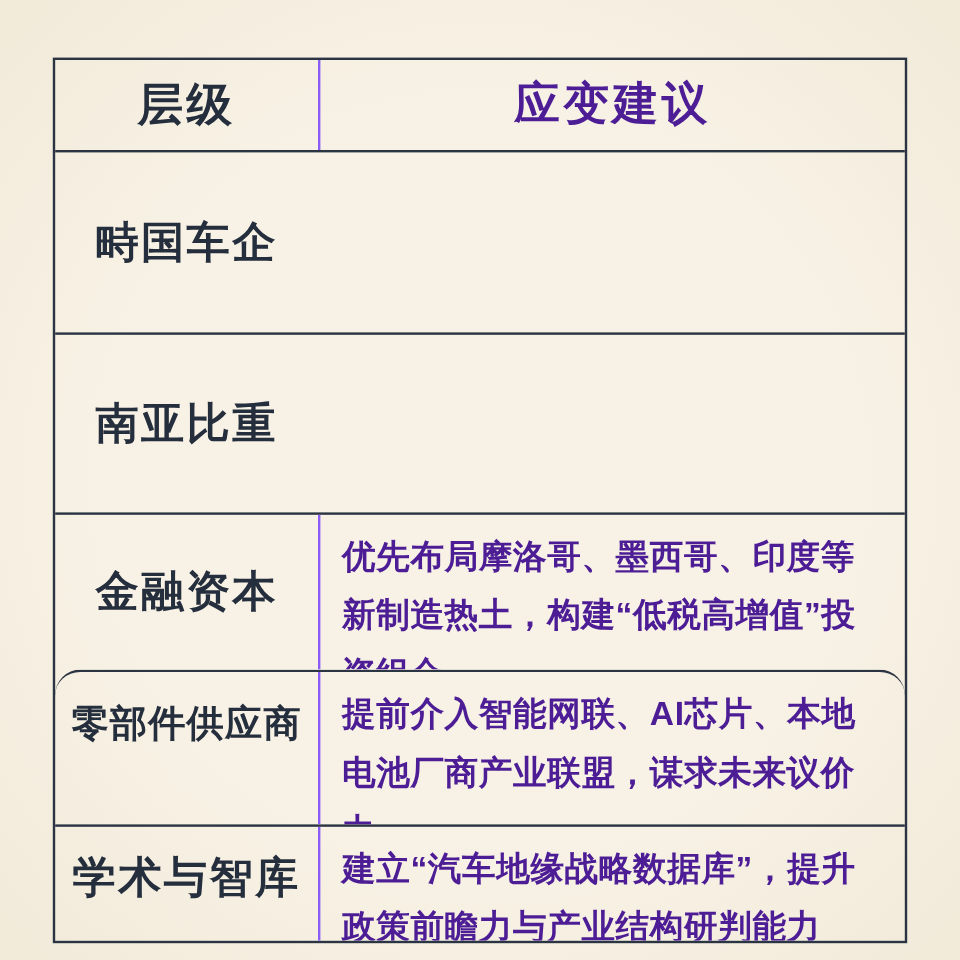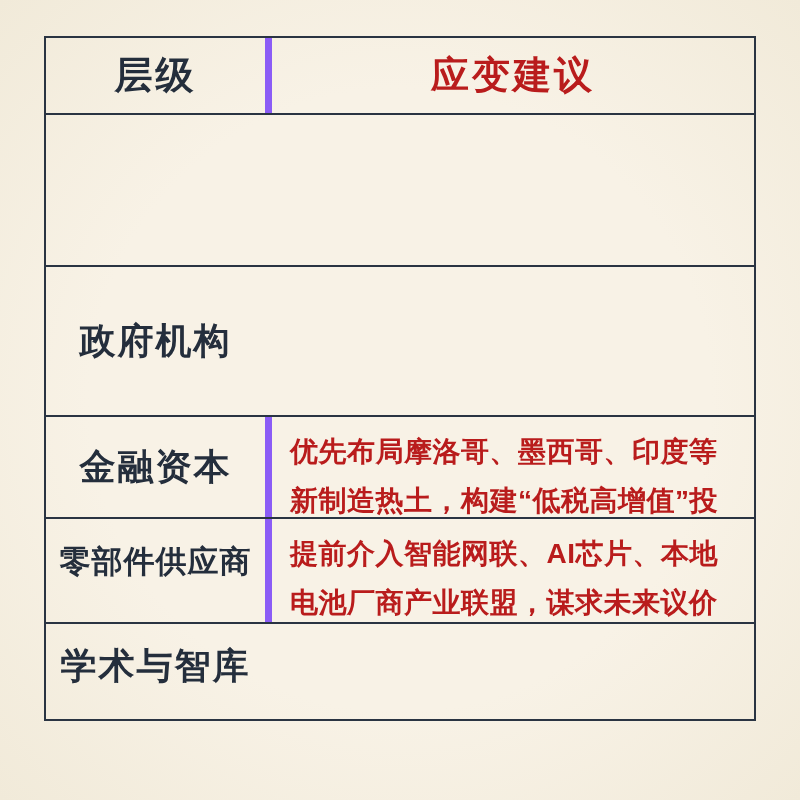--- a/index.html
+++ b/index.html
@@ -10,63 +10,63 @@
     overflow: hidden;
   }
   body {
     background: radial-gradient(ellipse at center, #f8f2e6 55%, #f1ead9 100%);
     font-family: "Liberation Sans", "DejaVu Sans", sans-serif;
     color: #242e3c;
   }
   .tbl {
     position: absolute;
     left: 44px;
-    top: 36px;
+    top: 48px;
     width: 712px;
     border: 2px solid #2a3442;
     box-sizing: border-box;
     background: transparent;
   }
   .row {
     display: flex;
     border-top: 2px solid #2a3442;
     overflow: hidden;
     box-sizing: border-box;
   }
   .row:first-child { border-top: none; }
   .r-head { height: 75px; }
   .r1 { height: 152px; }
   .r2 { height: 150px; }
-  .r3 { height: 102px; }
-  .r4 { height: 105px; }
+  .r3 { height: 131px; }
+  .r4 { height: 129px; border-radius: 21px; }
   .r5 { height: 97px; }
   .cell-l {
     flex: 0 0 219px;
     width: 219px;
     display: flex;
     align-items: center;
     justify-content: center;
     text-align: center;
     font-size: 36px;
     font-weight: 700;
     letter-spacing: 2px;
     color: #242e3c;
     box-sizing: border-box;
     padding: 0 4px;
   }
   .cell-r {
     flex: 1 1 auto;
-    border-left: 7px solid #8b5cf6;
+    border-left: 2px solid #8b5cf6;
     box-sizing: border-box;
     padding: 10px 16px 0 18px;
     font-size: 28px;
     line-height: 49px;
     font-weight: 600;
     letter-spacing: 0.5px;
-    color: #b91c1c;
+    color: #4c1d95;
     overflow: hidden;
   }
   .r-head .cell-l,
   .r-head .cell-r {
     font-size: 38px;
     font-weight: 700;
     letter-spacing: 3px;
     display: flex;
     align-items: center;
     justify-content: center;
@@ -80,33 +80,35 @@
 <body>
 
 <div class="tbl">
 
   <div class="row r-head">
     <div class="cell-l">层级</div>
     <div class="cell-r">应变建议</div>
   </div>
 
   <div class="row r1">
+    <div class="cell-l">畤国车企</div>
   </div>
 
   <div class="row r2">
-    <div class="cell-l">政府机构</div>
+    <div class="cell-l">南亚比重</div>
   </div>
 
   <div class="row r3">
     <div class="cell-l">金融资本</div>
     <div class="cell-r">优先布局摩洛哥、墨西哥、印度等新制造热土，构建“低税高增值”投资组合</div>
   </div>
 
   <div class="row r4">
     <div class="cell-l">零部件供应商</div>
     <div class="cell-r">提前介入智能网联、AI芯片、本地电池厂商产业联盟，谋求未来议价力</div>
   </div>
 
   <div class="row r5">
     <div class="cell-l">学术与智库</div>
+    <div class="cell-r">建立“汽车地缘战略数据库”，提升政策前瞻力与产业结构研判能力</div>
   </div>
 
 </div>
 
 </body></html>

